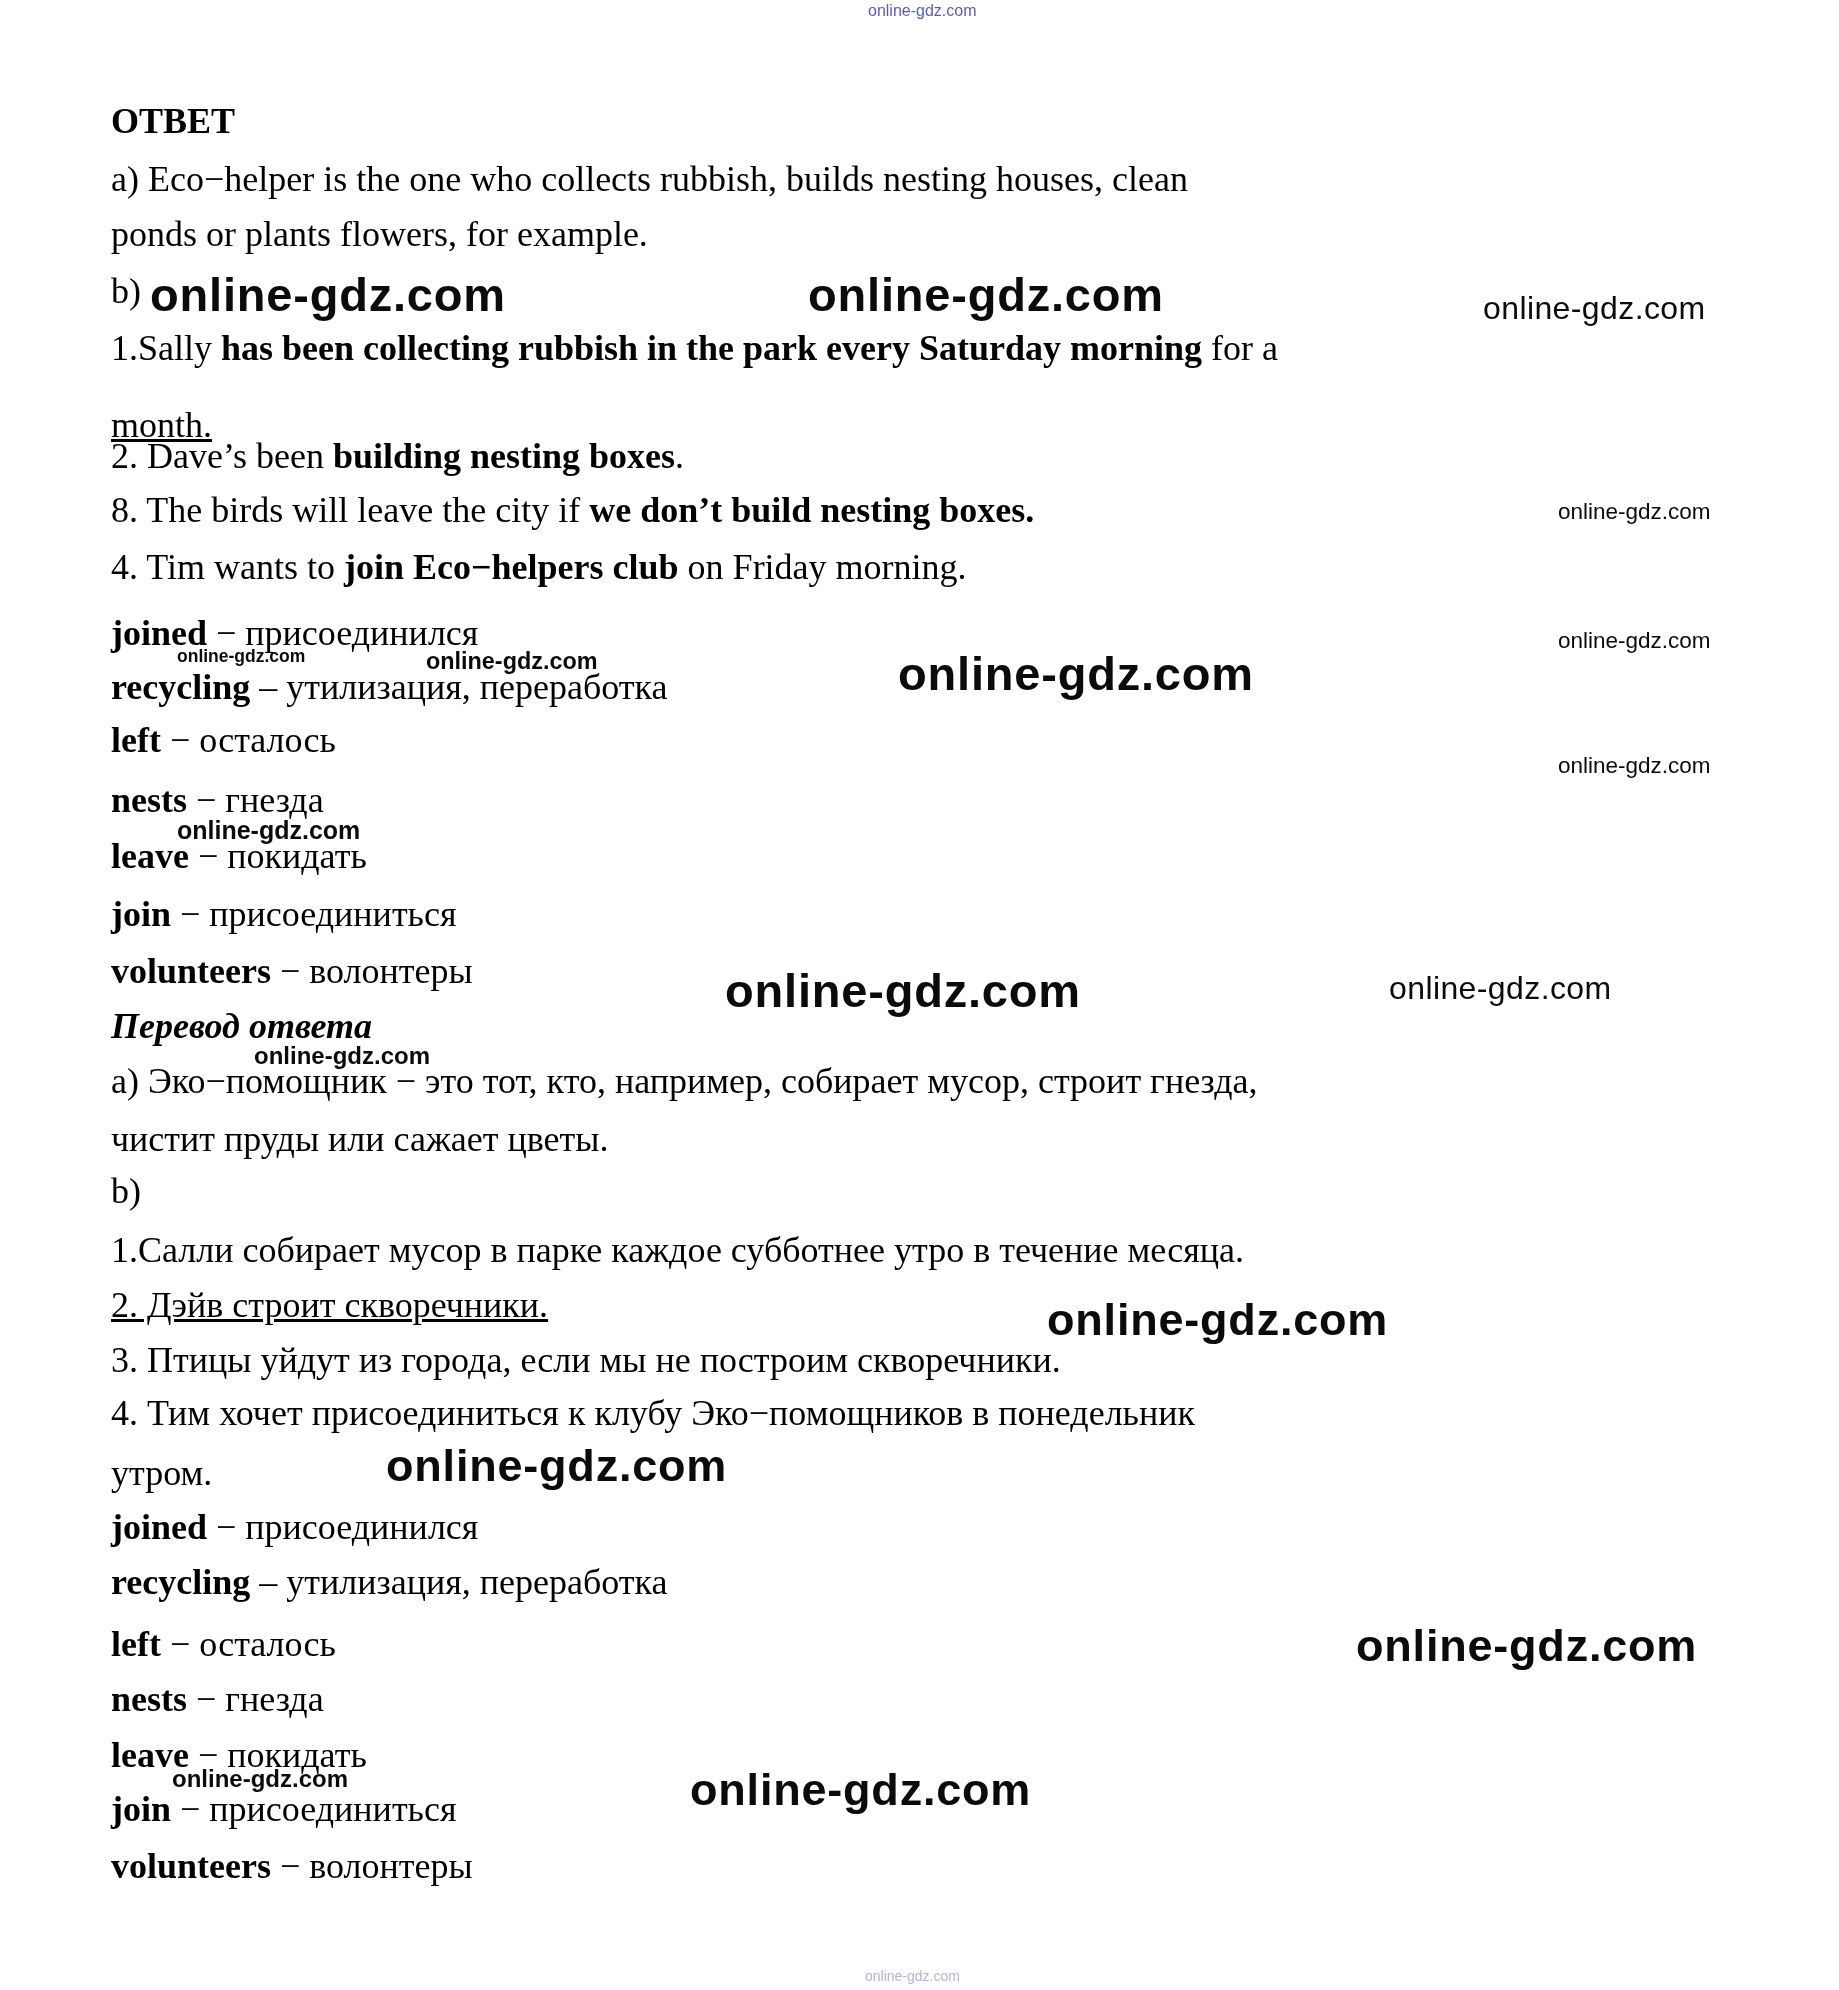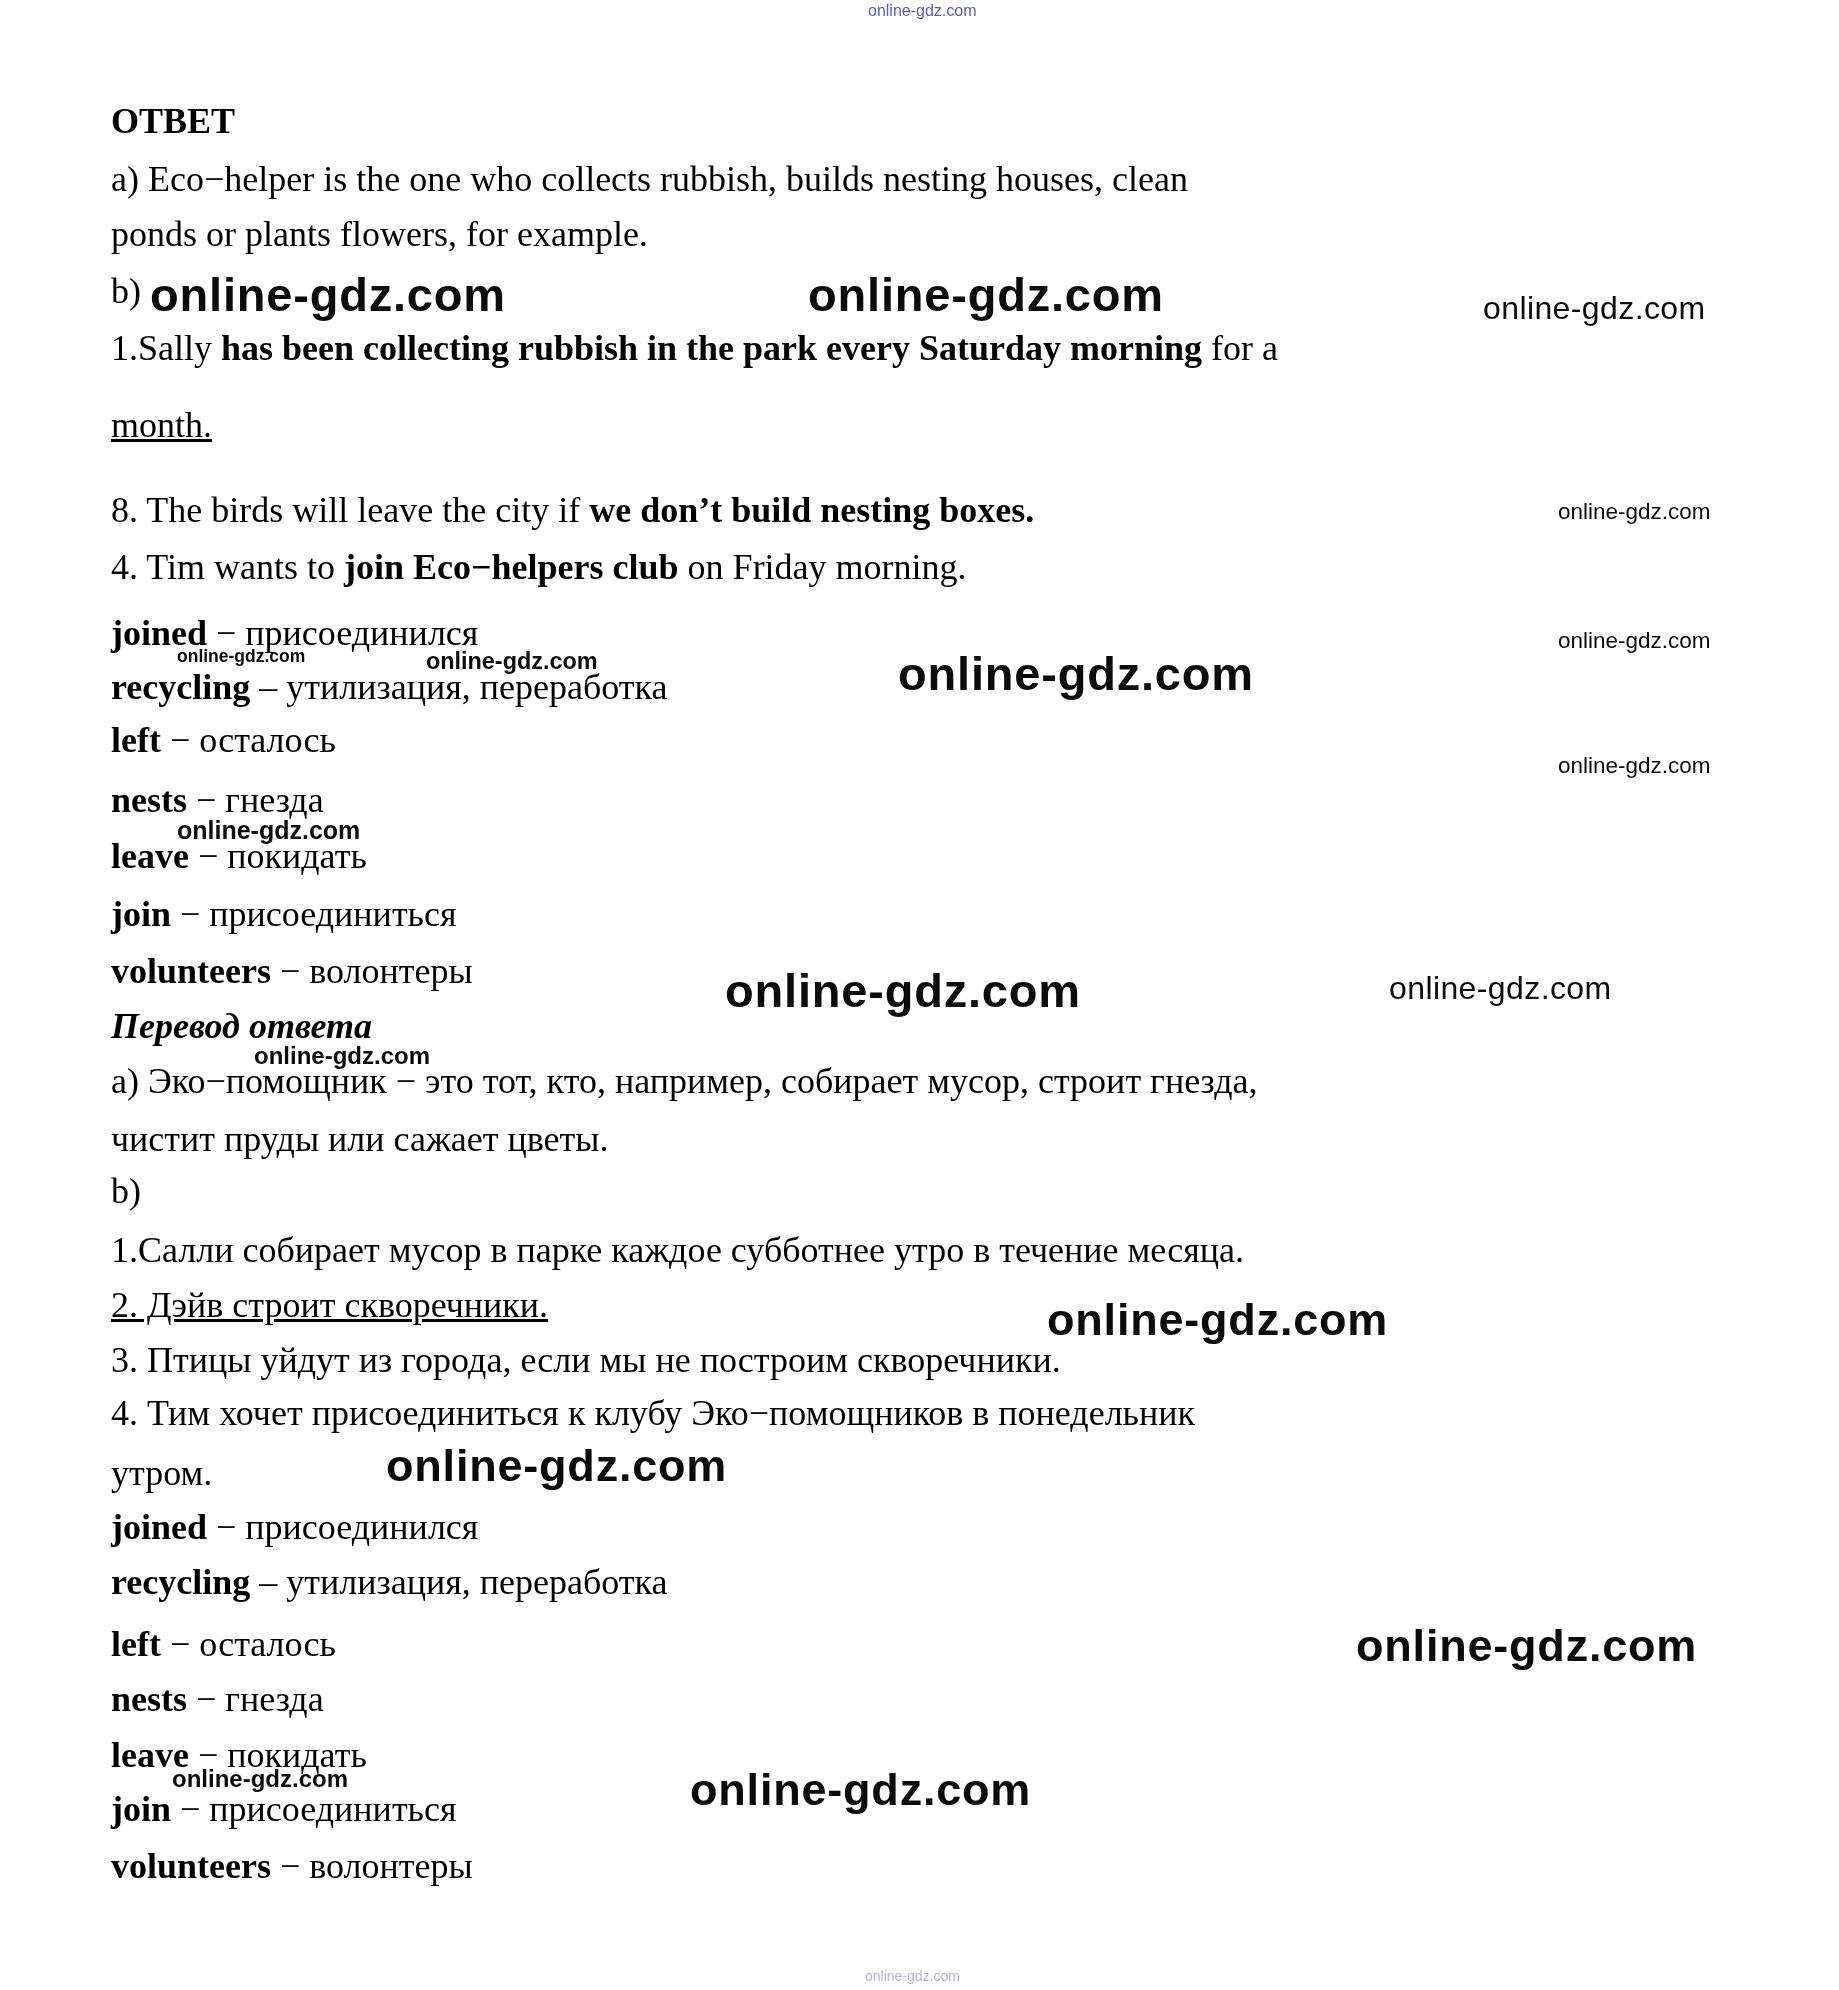--- a/index.html
+++ b/index.html
@@ -80,20 +80,21 @@
   <span class="wm wm-17">online-gdz.com</span>
   <span class="wm wm-18">online-gdz.com</span>
   <span class="wm wm-bottom">online-gdz.com</span>
 
   <p class="ln l0 b">ОТВЕТ</p>
   <p class="ln l2">ponds or plants flowers, for example.</p>
   <p class="ln l1">a) Eco−helper is the one who collects rubbish, builds nesting houses, clean</p>
   <p class="ln l3">b)</p>
   <p class="ln l4"><span>1.Sally </span><span class="b">has been collecting rubbish in the park every Saturday morning</span><span> for a</span></p>
   <p class="ln l5">month.</p>
+  <p class="ln l6"><span>2. Dave’s been </span><span class="b">building nesting boxes</span><span>.</span></p>
   <p class="ln l7"><span>8. The birds will leave the city if </span><span class="b">we don’t build nesting boxes.</span></p>
   <p class="ln l8"><span>4. Tim wants to </span><span class="b">join Eco−helpers club</span><span> on Friday morning.</span></p>
 
   <p class="ln l9"><span class="b">joined</span><span> − присоединился</span></p>
   <p class="ln l10"><span class="b">recycling</span><span> – утилизация, переработка</span></p>
   <p class="ln l11"><span class="b">left</span><span> − осталось</span></p>
   <p class="ln l12"><span class="b">nests</span><span> − гнезда</span></p>
   <p class="ln l13"><span class="b">leave</span><span> − покидать</span></p>
   <p class="ln l14"><span class="b">join</span><span> − присоединиться</span></p>
   <p class="ln l15"><span class="b">volunteers</span><span> − волонтеры</span></p>

